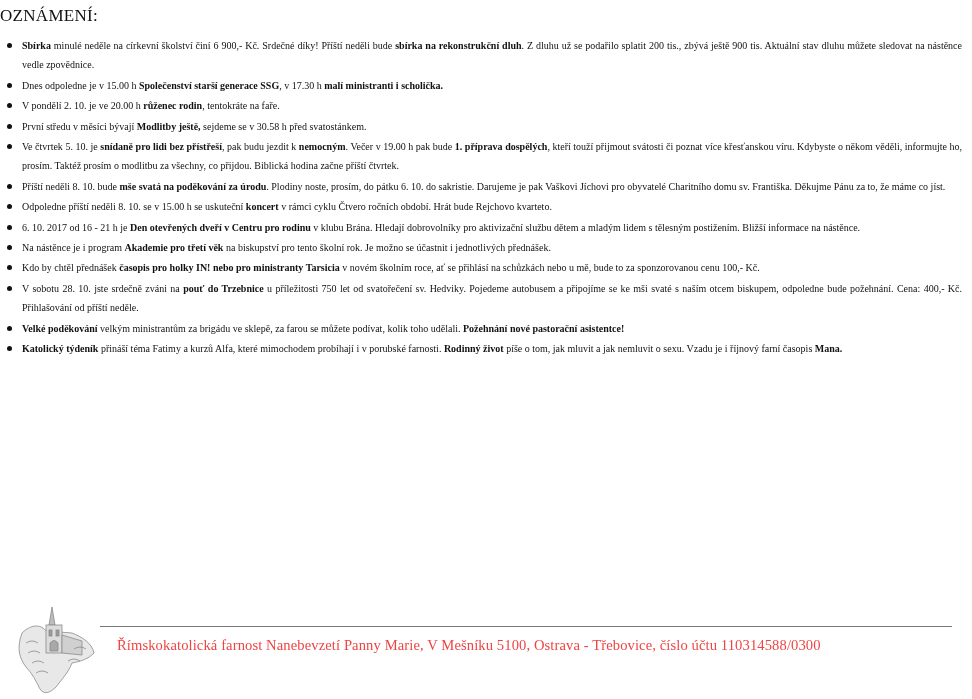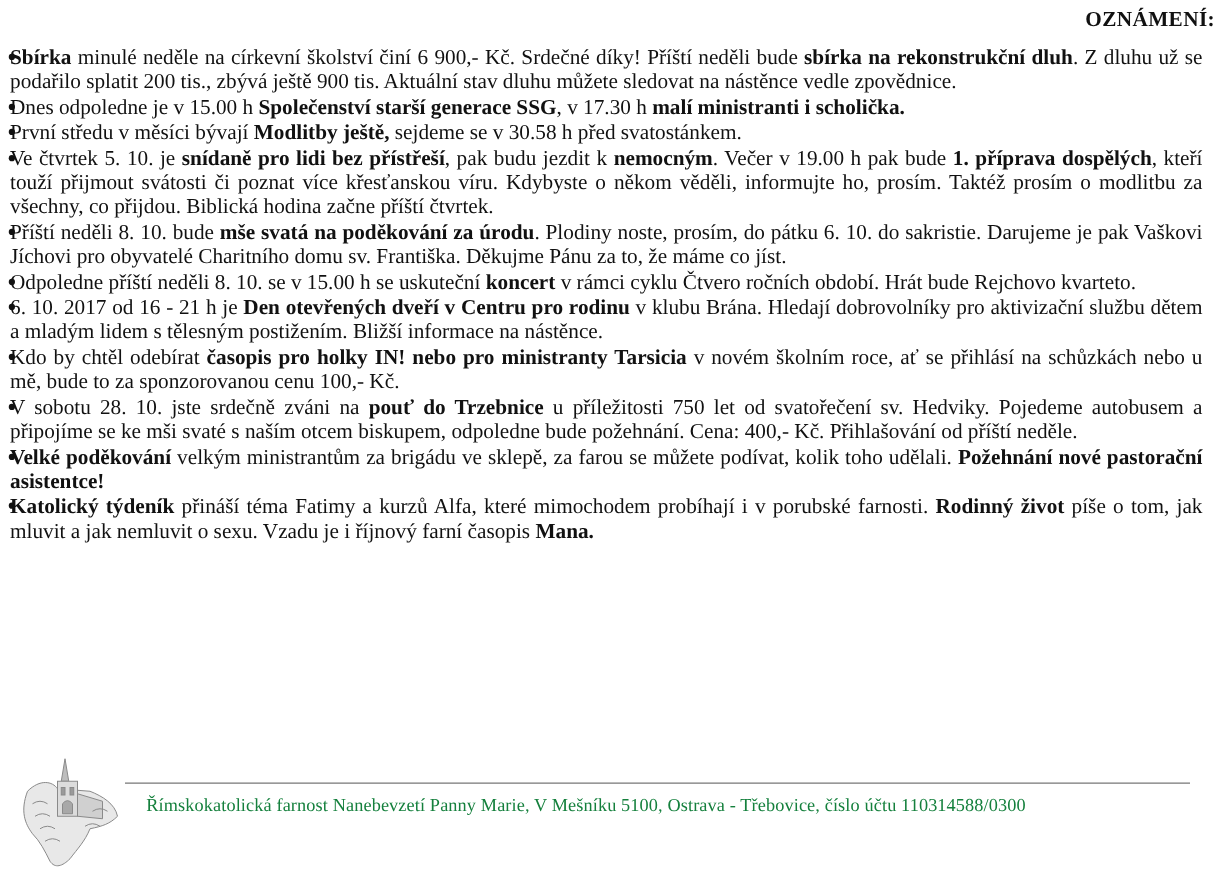--- a/index.html
+++ b/index.html
@@ -3,64 +3,66 @@
 <meta charset="utf-8">
 <style>
   html, body { margin: 0; padding: 0; background: #ffffff; }
   body {
     width: 972px; height: 699px; overflow: hidden; position: relative;
     font-family: "Liberation Serif", "DejaVu Serif", serif;
     color: #111111;
   }
   .title {
     position: absolute; left: 0; right: 0; top: 6px;
-    text-align: right; font-size: 17px; font-weight: bold; letter-spacing: 0.3px; margin-left: 23px;
+    text-align: left; font-size: 17px; font-weight: normal; letter-spacing: 0.3px;
   }
   ul.list {
     position: absolute; left: 0; top: 36px; width: 962px;
     margin: 0; padding: 0; list-style: none;
   }
   ul.list li {
-    position: relative; padding-left: 8px;
-    font-size: 17px; line-height: 19.4px; text-align: justify;
+    position: relative; padding-left: 22px;
+    font-size: 10px; line-height: 19.4px; text-align: justify;
     margin-bottom: 1px;
   }
   ul.list li::before {
     content: ""; position: absolute; left: 7px; top: 7px;
     width: 5px; height: 5px; border-radius: 50%; background: #111;
   }
   ul.list li b { font-weight: bold; }
   .footer-logo {
     position: absolute; left: 12px; top: 603px; width: 86px; height: 94px;
   }
   .footer-rule {
     position: absolute; left: 100px; right: 20px; top: 626px;
     height: 0; border-top: 1px solid #777;
   }
   .footer-line {
     position: absolute; left: 117px; right: 20px;
-    font-size: 14.6px; color: #15803d; white-space: nowrap; letter-spacing: 0.1px;
+    font-size: 14.6px; color: #ef4444; white-space: nowrap; letter-spacing: 0.1px;
   }
   .footer-line.l1 { top: 637px; }
   .footer-line.l2 { top: 703px; word-spacing: 2px; }
 </style>
 </head>
 <body>
 
 <div class="title">OZNÁMENÍ:</div>
 
 <ul class="list" id="ann-list">
     <li><b>Sbírka</b><span> minulé neděle na církevní školství činí 6 900,- Kč. Srdečné díky! Příští neděli bude </span><b>sbírka na rekonstrukční dluh</b><span>. Z dluhu už se podařilo splatit 200 tis., zbývá ještě 900 tis. Aktuální stav dluhu můžete sledovat na nástěnce vedle zpovědnice.</span></li>
     <li><span>Dnes odpoledne je v 15.00 h </span><b>Společenství starší generace SSG</b><span>, v 17.30 h </span><b>malí ministranti i scholička.</b></li>
+    <li><span>V pondělí 2. 10. je ve 20.00 h </span><b>růženec rodin</b><span>, tentokráte na faře.</span></li>
     <li><span>První středu v měsíci bývají </span><b>Modlitby ještě,</b><span> sejdeme se v 30.58 h před svatostánkem.</span></li>
     <li><span>Ve čtvrtek 5. 10. je </span><b>snídaně pro lidi bez přístřeší</b><span>, pak budu jezdit k </span><b>nemocným</b><span>. Večer v 19.00 h pak bude </span><b>1. příprava dospělých</b><span>, kteří touží přijmout svátosti či poznat více křesťanskou víru. Kdybyste o někom věděli, informujte ho, prosím. Taktéž prosím o modlitbu za všechny, co přijdou. Biblická hodina začne příští čtvrtek.</span></li>
     <li><span>Příští neděli 8. 10. bude </span><b>mše svatá na poděkování za úrodu</b><span>. Plodiny noste, prosím, do pátku 6. 10. do sakristie. Darujeme je pak Vaškovi Jíchovi pro obyvatelé Charitního domu sv. Františka. Děkujme Pánu za to, že máme co jíst.</span></li>
     <li><span>Odpoledne příští neděli 8. 10. se v 15.00 h se uskuteční </span><b>koncert</b><span> v rámci cyklu Čtvero ročních období. Hrát bude Rejchovo kvarteto.</span></li>
     <li><span>6. 10. 2017 od 16 - 21 h je </span><b>Den otevřených dveří v Centru pro rodinu</b><span> v klubu Brána. Hledají dobrovolníky pro aktivizační službu dětem a mladým lidem s tělesným postižením. Bližší informace na nástěnce.</span></li>
-    <li><span>Kdo by chtěl odebírat </span><b>časopis pro holky IN! nebo pro ministranty Tarsicia</b><span> v novém školním roce, ať se přihlásí na schůzkách nebo u mě, bude to za sponzorovanou cenu 100,- Kč.</span></li>
+    <li><span>Na nástěnce je i program </span><b>Akademie pro třetí věk</b><span> na biskupství pro tento školní rok. Je možno se účastnit i jednotlivých přednášek.</span></li>
+    <li><span>Kdo by chtěl přednášek </span><b>časopis pro holky IN! nebo pro ministranty Tarsicia</b><span> v novém školním roce, ať se přihlásí na schůzkách nebo u mě, bude to za sponzorovanou cenu 100,- Kč.</span></li>
     <li><span>V sobotu 28. 10. jste srdečně zváni na </span><b>pouť do Trzebnice</b><span> u příležitosti 750 let od svatořečení sv. Hedviky. Pojedeme autobusem a připojíme se ke mši svaté s naším otcem biskupem, odpoledne bude požehnání. Cena: 400,- Kč. Přihlašování od příští neděle.</span></li>
     <li><b>Velké poděkování</b><span> velkým ministrantům za brigádu ve sklepě, za farou se můžete podívat, kolik toho udělali. </span><b>Požehnání nové pastorační asistentce!</b></li>
     <li><b>Katolický týdeník</b><span> přináší téma Fatimy a kurzů Alfa, které mimochodem probíhají i v porubské farnosti. </span><b>Rodinný život</b><span> píše o tom, jak mluvit a jak nemluvit o sexu. Vzadu je i říjnový farní časopis </span><b>Mana.</b></li>
   </ul>
 
 <div class="footer-logo">
   <svg width="86" height="94" viewBox="0 0 86 94">
     <g fill="none" stroke="#8a8a8a" stroke-width="0.8">
       <path d="M10 30 C20 20, 30 22, 34 28 L60 30 C70 34, 80 40, 82 50 C76 56, 70 58, 60 60 C56 70, 50 76, 44 84 C38 90, 32 92, 28 86 C24 78, 20 70, 14 64 C8 56, 4 46, 10 30 Z" fill="#e8e8e8"></path>
       <path d="M40 4 L43 22 L37 22 Z" fill="#bdbdbd"></path>

